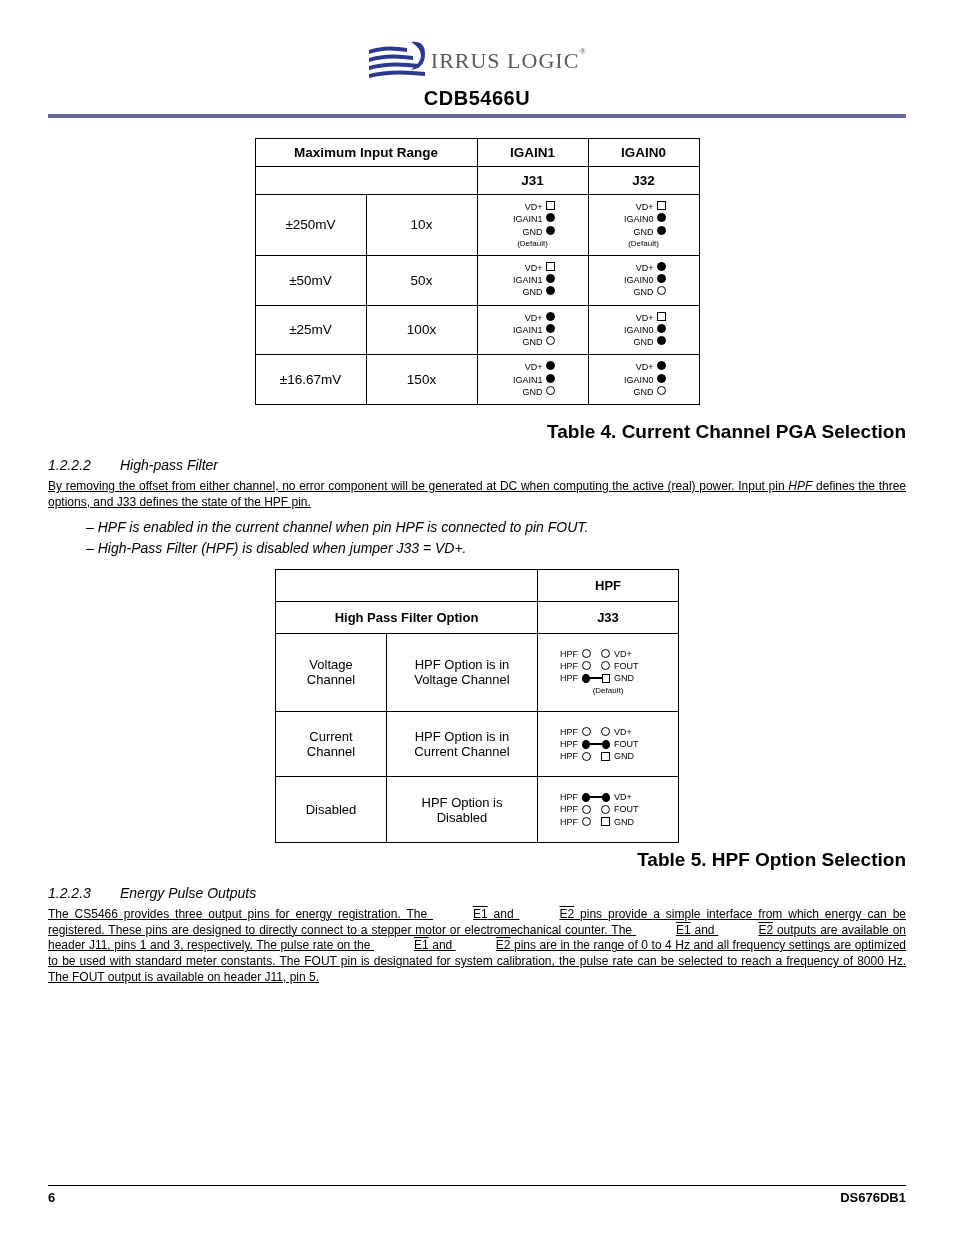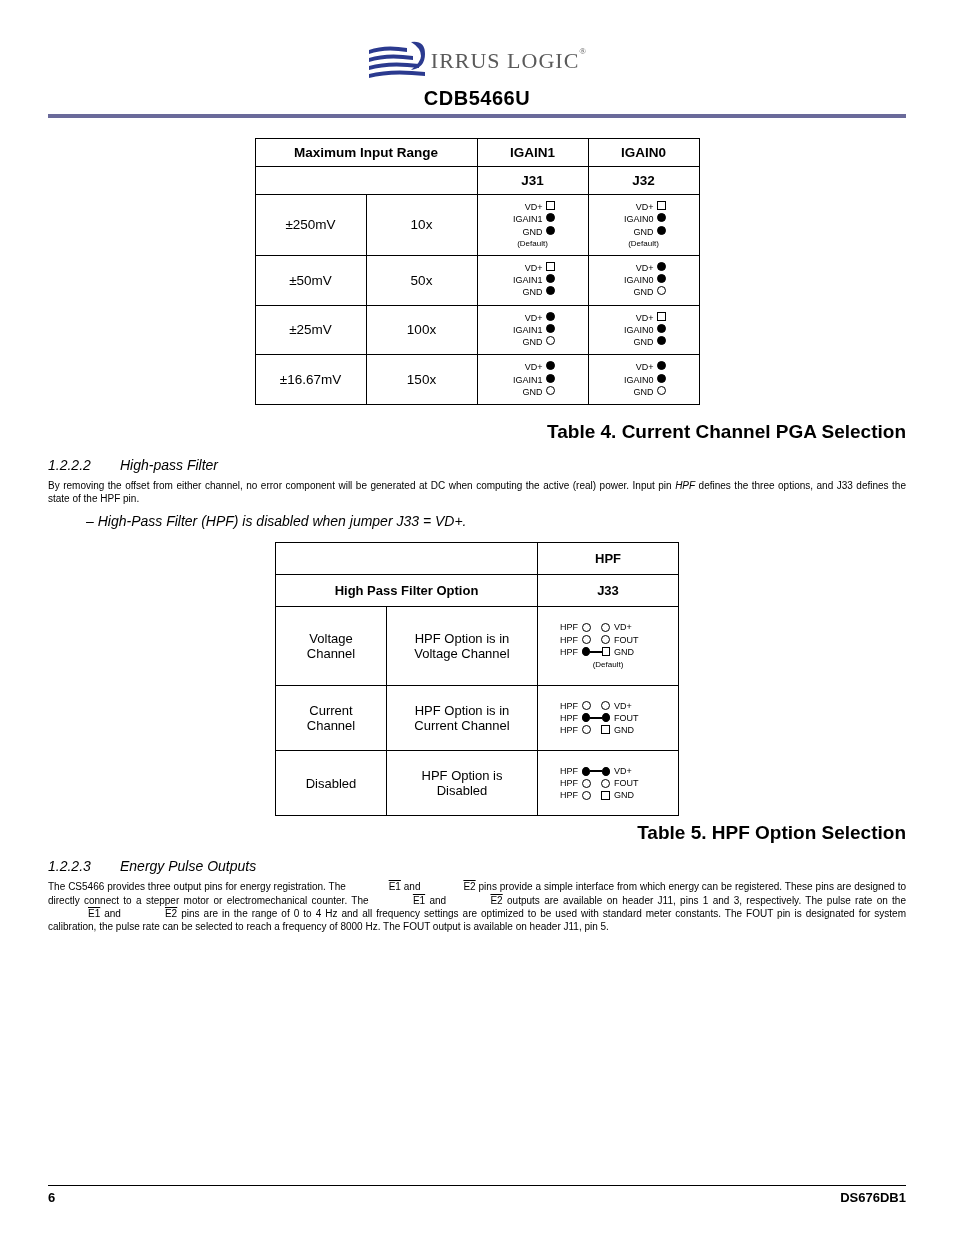--- a/index.html
+++ b/index.html
@@ -80,24 +80,25 @@
     margin: 6px 0 14px 0;
   }
 
   .sec-heading {
     font-style: italic;
     font-size: 14px;
     margin: 2px 0 6px 0;
   }
   .sec-heading .num { display: inline-block; width: 72px; font-style: italic; }
   .body-text {
-    font-size: 10px;
+    font-size: 12px;
     line-height: 1.32;
     margin: 0 0 6px 0;
     text-align: justify;
+    text-decoration: underline;
   }
   .hpf-inline { font-style: italic; }
   .bullets {
     margin: 4px 0 10px 38px;
     padding: 0;
     font-style: italic;
     font-size: 14px;
     line-height: 1.5;
     list-style: none;
   }
@@ -264,20 +265,21 @@
           </tr>
         </tbody>
     </table>
     <div class="caption">Table 4. Current Channel PGA Selection</div>
 
     <div class="sec-heading">
       <span class="num">1.2.2.2</span><span>High-pass Filter</span>
     </div>
     <p class="body-text" id="sec1222-para">By removing the offset from either channel, no error component will be generated at DC when computing the active (real) power. Input pin <span class="hpf-inline">HPF</span> defines the three options, and J33 defines the state of the HPF pin.</p>
     <ul class="bullets" id="sec1222-bullets">
+        <li>HPF is enabled in the current channel when pin HPF is connected to pin FOUT.</li>
         <li>High-Pass Filter (HPF) is disabled when jumper J33 = VD+.</li>
       </ul>
 
     <table class="t5">
       <tbody>
           <tr>
         <th colspan="2" style="border-top:1px solid #000;"></th>
         <th>HPF</th>
       </tr>
       <tr>

